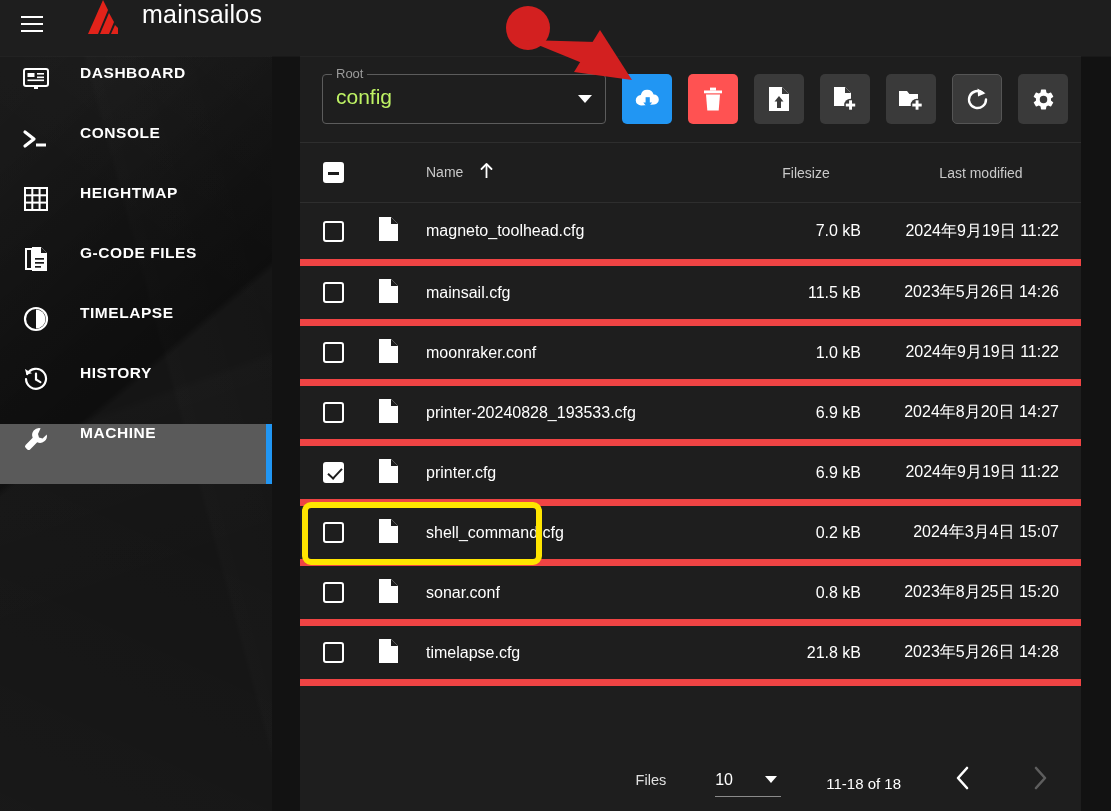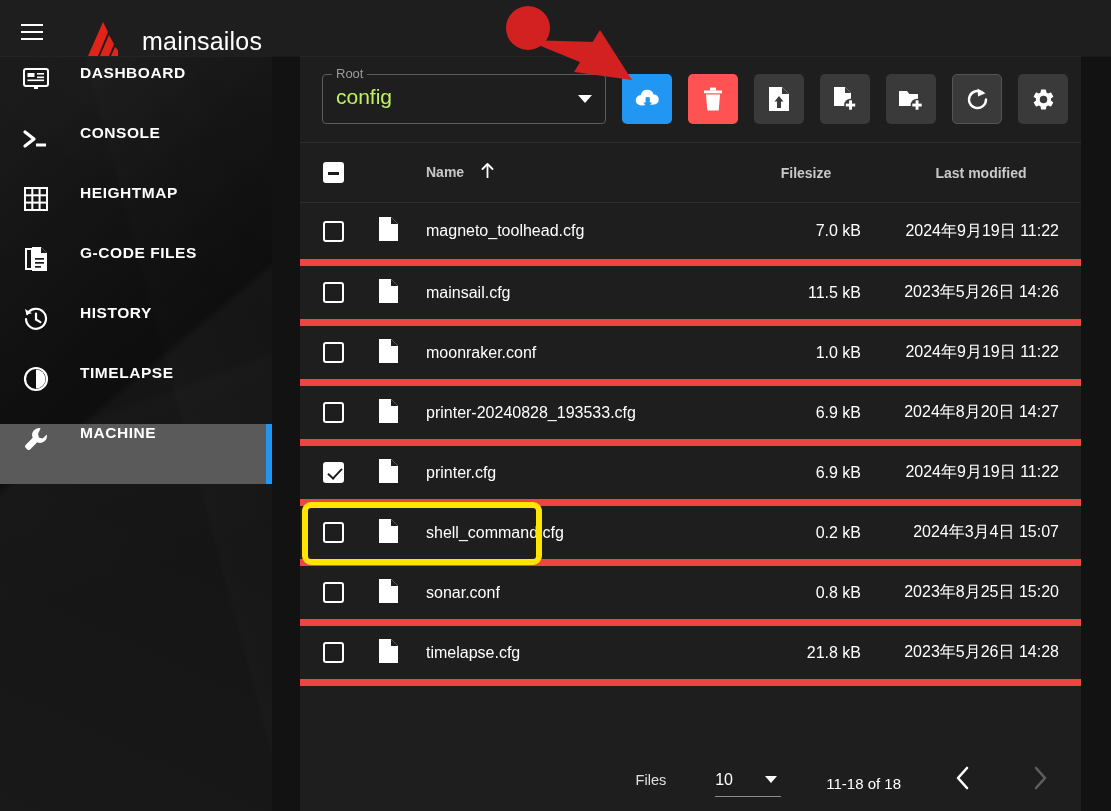--- a/index.html
+++ b/index.html
@@ -8,21 +8,21 @@
     background: #121212;
     font-family: "Liberation Sans", sans-serif;
     overflow: hidden;
   }
   body { position: relative; }
 
   
   .appbar {
     position: absolute; top: 0; left: 0; width: 1111px; height: 56px;
     background: #1E1E1E;
-    display: flex; align-items: flex-end;
+    display: flex; align-items: flex-start;
     z-index: 30;
     box-shadow: 0 1px 0 rgba(255,255,255,0.03);
   }
   .hamburger {
     width: 48px; height: 48px; margin-left: 8px;
     display: flex; flex-direction: column; justify-content: center;
     align-items: center; gap: 5px; cursor: pointer; border-radius: 50%;
   }
   .hamburger span { display: block; width: 22px; height: 2px; background: #ffffff; }
   .brand-logo { margin-left: 26px; width: 42px; height: 34px; display: block; }
@@ -117,21 +117,21 @@
   .pathrow {
     height: 48px; display: flex; align-items: center; justify-content: space-between;
     padding: 0 22px; color: #ffffff; font-size: 16.5px;
   }
   .pathrow b { font-weight: bold; }
   .pathrow span.val { font-weight: normal; }
 
   
   .tbl { width: 100%; border-collapse: collapse; table-layout: fixed; }
   .tbl thead th {
-    height: 60px; color: #c9c9c9; font-size: 14px; font-weight: bold;
+    height: 60px; color: #c9c9c9; font-size: 14px; font-weight: normal;
     border-top: 1px solid #2e2e2e; border-bottom: 1px solid #2e2e2e;
     background: #1E1E1E;
   }
   .tbl tbody td {
     height: 60px; border-bottom: 7px solid #ef4444; color: #ffffff; font-size: 16px;
   }
   .col-chk   { width: 66px; text-align: center; }
   .col-icon  { width: 44px; text-align: center; }
   .col-name  { text-align: left; padding-left: 16px; }
   .col-size  { width: 150px; text-align: right; padding-right: 20px; }
@@ -259,36 +259,36 @@
           <rect x="11" y="20" width="6" height="1.7" fill="#1a1a1a"></rect>
         </svg>
       </span>
       <span class="nav-label">G-CODE FILES</span>
     </div>
 
 
     <div class="nav-item">
       <span class="nav-icon">
         <svg width="26" height="26" viewBox="0 0 26 26">
+          <circle cx="13" cy="13" r="11" fill="none" stroke="#fff" stroke-width="2.2"></circle>
+          <path d="M13 3.5 A9.5 9.5 0 0 1 13 22.5 Z" fill="#fff"></path>
+        </svg>
+      </span>
+      <span class="nav-label">TIMELAPSE</span>
+    </div>
+
+    <div class="nav-item">
+      <span class="nav-icon">
+        <svg width="26" height="26" viewBox="0 0 26 26">
           <path d="M4.2 8 A10 10 0 1 1 3 13" fill="none" stroke="#fff" stroke-width="2.2" stroke-linecap="round"></path>
           <path d="M2 3 L3.4 8.6 L9 7.2 Z" fill="#fff"></path>
           <path d="M13 7.5 v6 l4.4 2.6" fill="none" stroke="#fff" stroke-width="2.2" stroke-linecap="round"></path>
         </svg>
       </span>
       <span class="nav-label">HISTORY</span>
-    </div>
-
-    <div class="nav-item">
-      <span class="nav-icon">
-        <svg width="26" height="26" viewBox="0 0 26 26">
-          <circle cx="13" cy="13" r="11" fill="none" stroke="#fff" stroke-width="2.2"></circle>
-          <path d="M13 3.5 A9.5 9.5 0 0 1 13 22.5 Z" fill="#fff"></path>
-        </svg>
-      </span>
-      <span class="nav-label">TIMELAPSE</span>
     </div>
 
     <div class="nav-item active">
       <span class="nav-icon">
         <svg width="26" height="26" viewBox="0 0 26 26">
           <path d="M17.6 2.2 a7 7 0 0 0 -7.9 9.6 L2.6 18.9 a2 2 0 0 0 0 2.8 l1.7 1.7 a2 2 0 0 0 2.8 0 l7.1 -7.1 a7 7 0 0 0 9.6 -7.9 l-4.2 4.2 -3.6 -1 -1 -3.6 z" fill="#fff"></path>
         </svg>
       </span>
       <span class="nav-label">MACHINE</span>
     </div>

